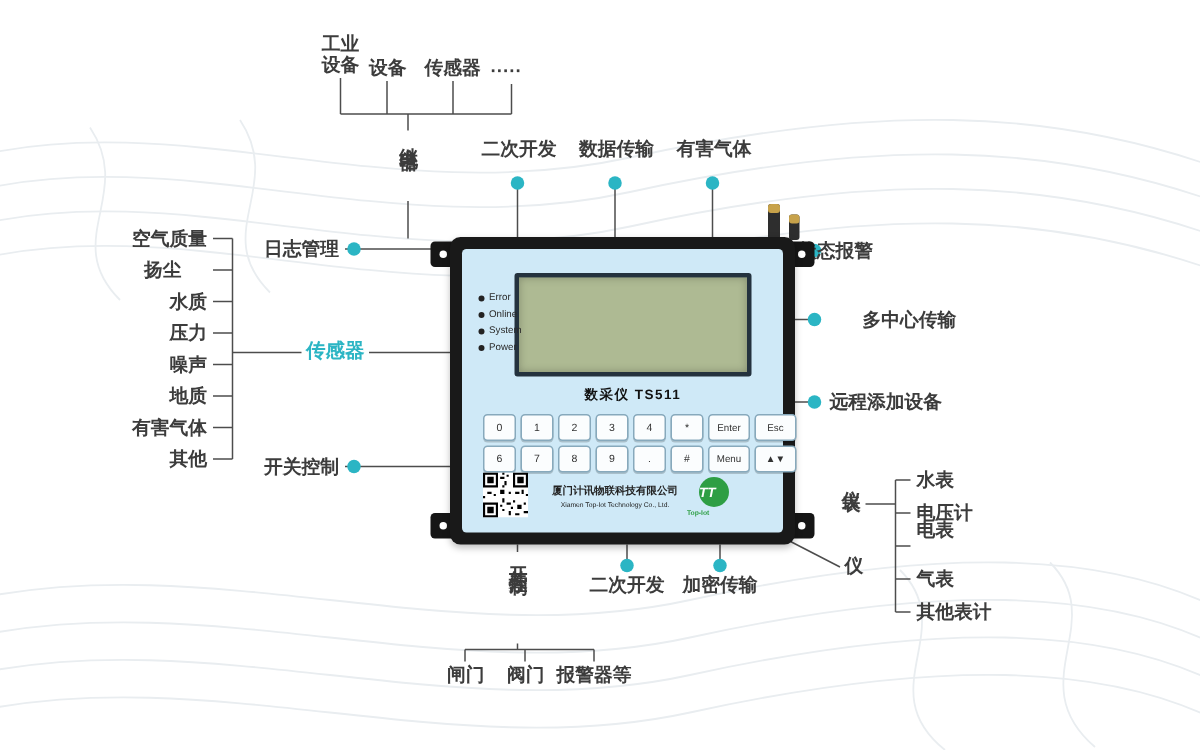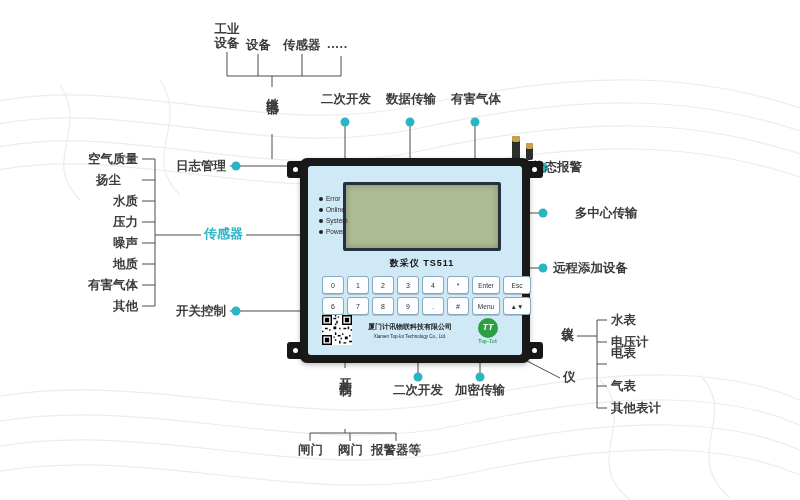--- a/index.html
+++ b/index.html
@@ -31,21 +31,21 @@
   .model{position:absolute;left:43px;top:99px;width:158px;text-align:center;font-size:9px;
          font-weight:700;color:#111;letter-spacing:1px;}
   .krow{position:absolute;left:22px;display:flex;gap:3px;}
   .key{height:16px;background:#fbfdfe;border:1px solid #87a9bc;border-radius:3px;font-size:7px;color:#333;
        display:flex;align-items:center;justify-content:center;box-shadow:0 1px 0 rgba(0,0,0,.18);}
   .key.s{width:20px;}.key.w{width:26px;font-size:6.5px;}
   .qr{position:absolute;left:22px;top:157px;width:30px;height:30px;}
   .company{position:absolute;left:58px;top:164px;width:104px;text-align:center;color:#222;}
   .company .cn{font-size:7px;font-weight:700;white-space:nowrap;}
   .company .en{font-size:4.5px;margin-top:2px;white-space:nowrap;}
-  .logo{position:absolute;left:170px;top:160px;width:36px;text-align:center;font-family:Liberation Mono, monospace;}
+  .logo{position:absolute;left:158px;top:160px;width:36px;}
   .logo .mark{width:20px;height:20px;margin:0 auto;background:var(--logo,#2e9e44);border-radius:50%;
               color:#fff;font-weight:800;font-style:italic;font-size:9px;line-height:20px;}
   .logo .cap{font-size:4.5px;color:var(--logo,#2e9e44);margin-top:1px;font-weight:700;}
 </style>
 </head>
 <body>
 
 <div class="stage">
 
   <svg class="overlay" width="800" height="500">

